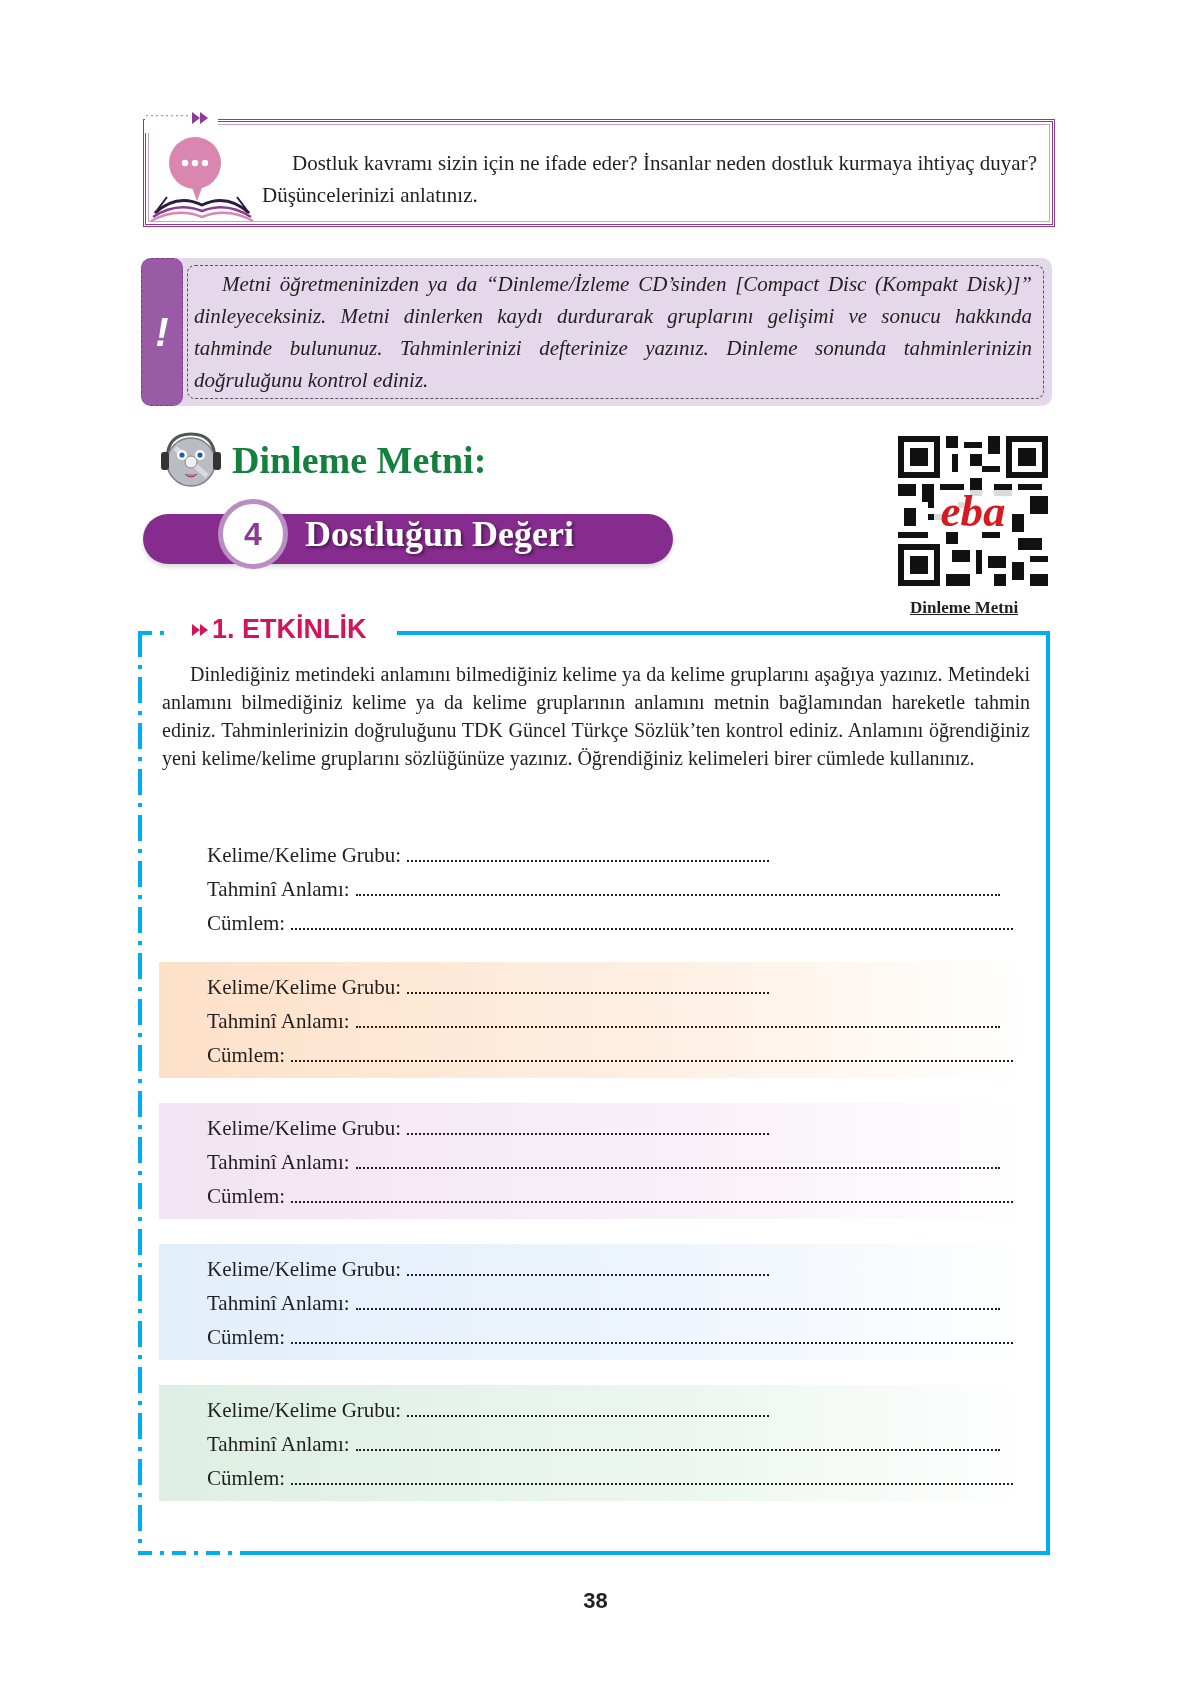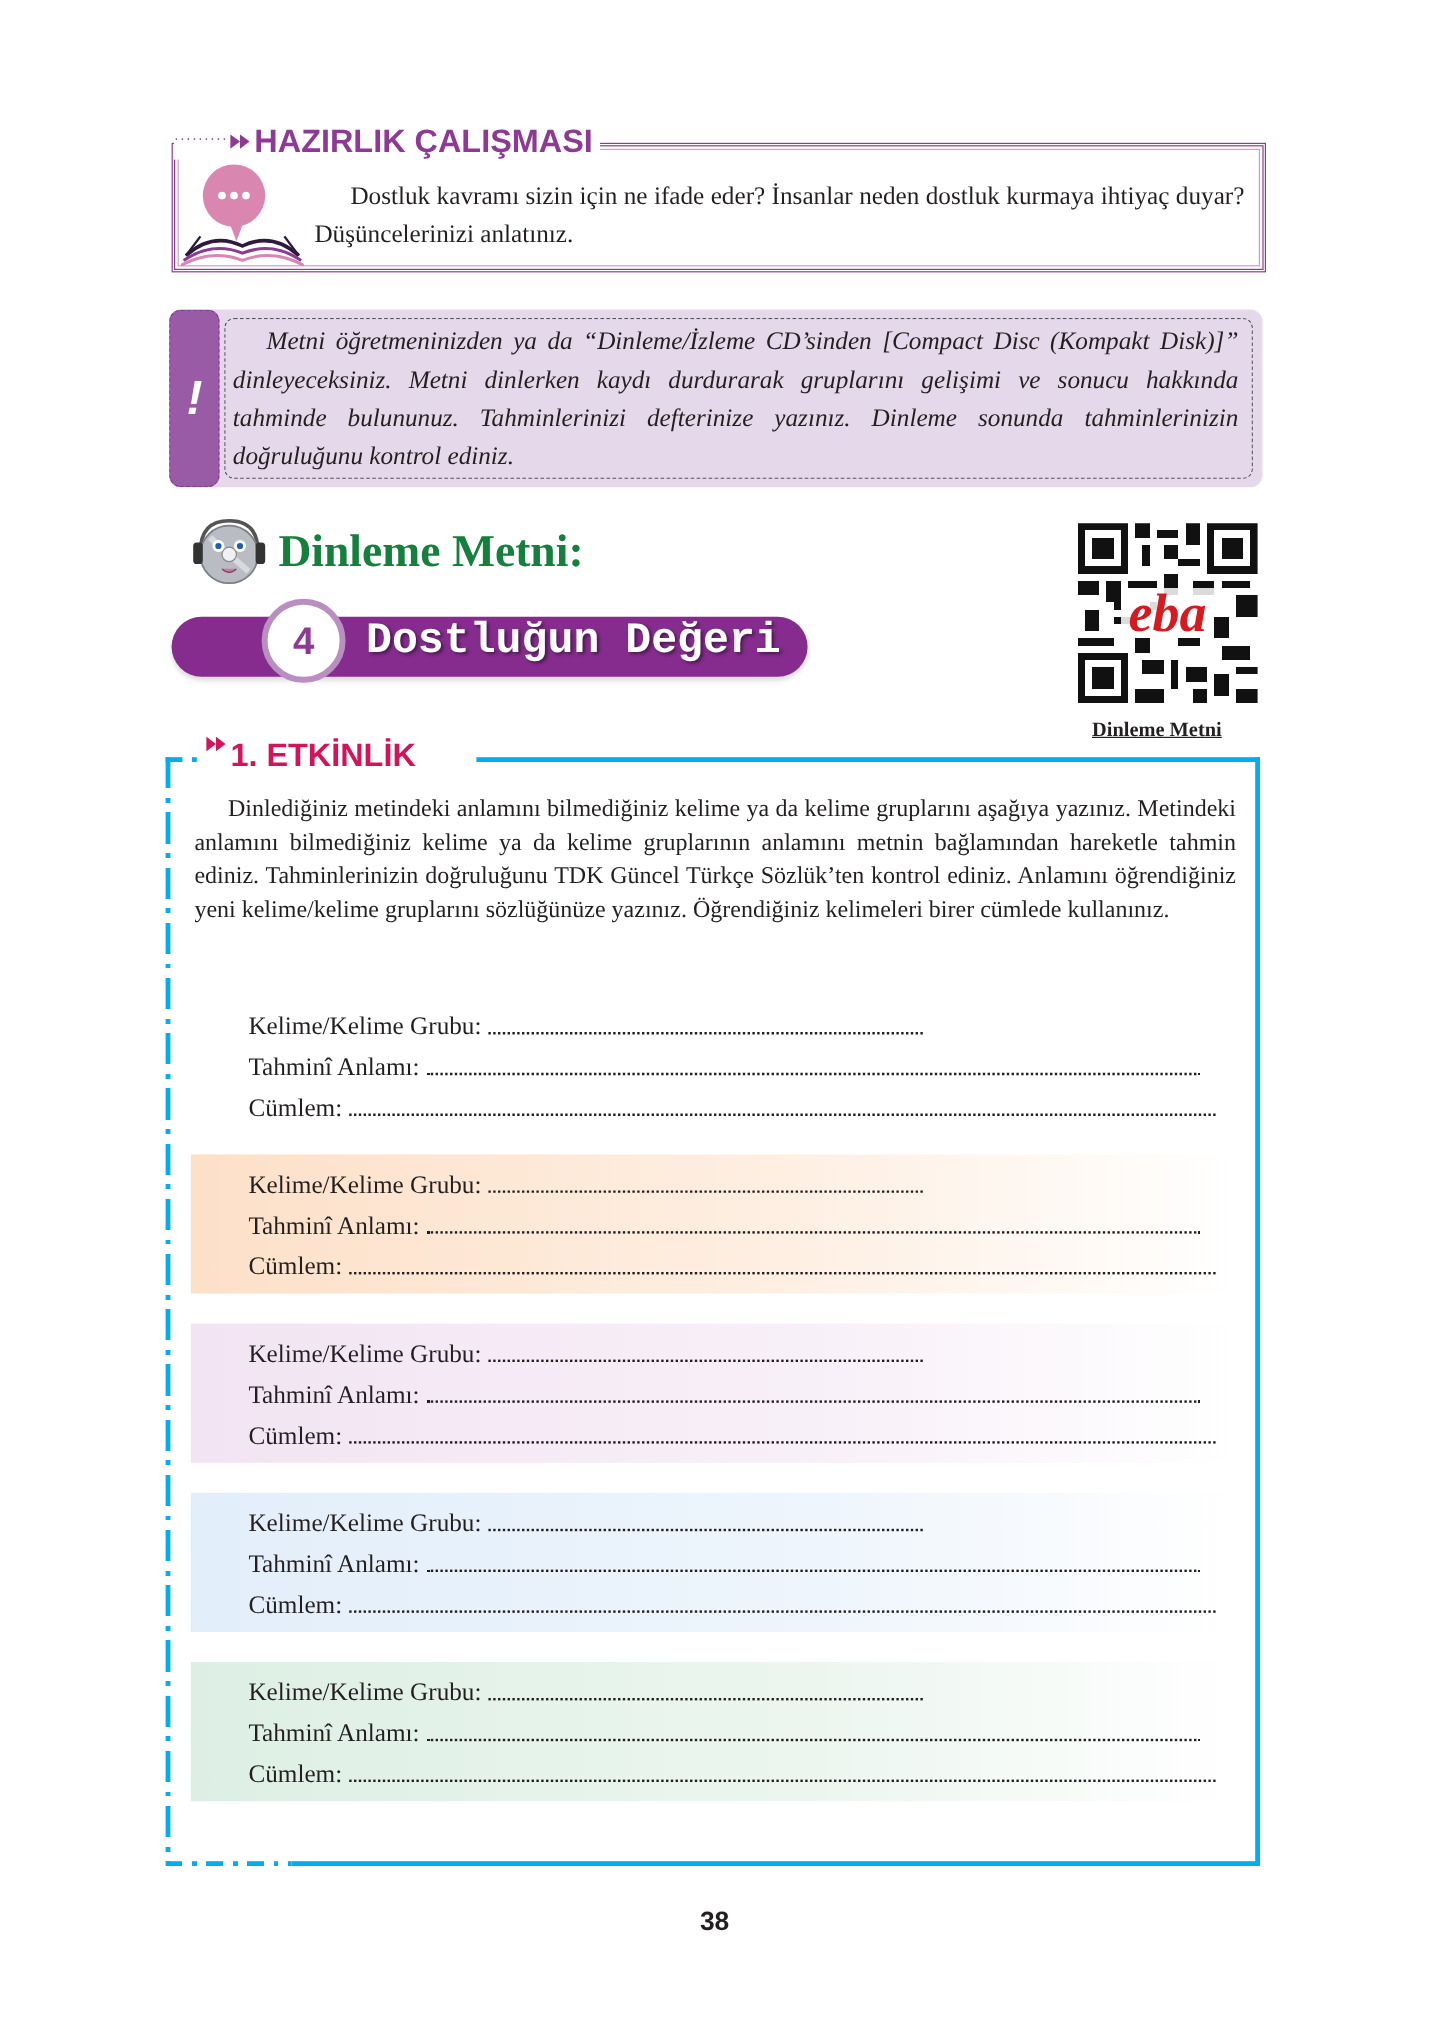--- a/index.html
+++ b/index.html
@@ -40,38 +40,38 @@
   .cd-icon { position: absolute; left: 157px; top: 430px; width: 68px; height: 60px; }
   .listen-title { position: absolute; left: 232px; top: 438px; font-size: 38px; font-weight: bold; color: #15803d; }
 
   
   .banner { position: absolute; left: 143px; top: 514px; width: 530px; height: 50px; background: #862c8e;
             border-radius: 25px; box-shadow: 0 3px 4px rgba(0,0,0,0.15); }
   .banner-num { position: absolute; left: 218px; top: 499px; width: 70px; height: 70px; border-radius: 50%;
                 background: #fff; border: 5px solid #b88fc0; box-sizing: border-box; display: flex;
                 align-items: center; justify-content: center; font-family: "Liberation Sans", sans-serif;
                 font-weight: bold; font-size: 32px; color: #8e3a95; }
-  .banner-title { position: absolute; left: 305px; top: 513px; font-family: Liberation Mono, monospace;
+  .banner-title { position: absolute; left: 305px; top: 513px; font-family: Liberation Serif, serif;
                   font-weight: bold; font-size: 36px; color: #fff; text-shadow: 2px 2px 3px rgba(0,0,0,0.45); }
 
   
   .qr { position: absolute; left: 898px; top: 436px; width: 150px; height: 150px; }
   .qr-label { position: absolute; left: 910px; top: 598px; font-weight: bold; font-size: 17px; color: #231f20; text-decoration: underline; }
 
   
   .act-frame-top { position: absolute; left: 397px; top: 631px; width: 653px; height: 4px; background: #00aeef; }
   .act-frame-right { position: absolute; left: 1046px; top: 631px; width: 4px; height: 924px; background: #00aeef; }
   .act-frame-bottom { position: absolute; left: 243px; top: 1551px; width: 807px; height: 4px; background: #00aeef; }
   .act-frame-left { position: absolute; left: 138px; top: 631px; width: 4px; height: 924px;
                     background: repeating-linear-gradient(to bottom, #00aeef 0 26px, transparent 26px 34px, #00aeef 34px 38px, transparent 38px 46px); }
   .act-frame-left-top { position: absolute; left: 138px; top: 631px; width: 14px; height: 4px; background: #00aeef; }
   .act-frame-left-top2 { position: absolute; left: 160px; top: 631px; width: 4px; height: 4px; background: #00aeef; }
   .act-frame-bottom-left { position: absolute; left: 138px; top: 1551px; width: 105px; height: 4px;
                            background: repeating-linear-gradient(to right, #00aeef 0 14px, transparent 14px 22px, #00aeef 22px 26px, transparent 26px 34px); }
-  .act-head { position: absolute; left: 172px; top: 614px; display: flex; }
+  .act-head { position: absolute; left: 192px; top: 614px; display: flex; align-items: center; }
   .act-head .arrow-pair span { border-left-color: #d3145a; }
   .act-title { font-family: "Liberation Sans", sans-serif; font-weight: bold; font-size: 27px; color: #d3145a; }
   .act-intro { position: absolute; left: 162px; top: 660px; width: 868px; font-size: 20px; line-height: 28px;
                text-align: justify; text-indent: 28px; }
 
   
   .word-block { position: absolute; left: 159px; width: 870px; height: 116px; box-sizing: border-box;
                 padding-top: 8px; }
   .wb-orange { background: linear-gradient(to right, #fde0c8 0%, #fef0e4 60%, rgba(255,255,255,0) 100%); }
   .wb-purple { background: linear-gradient(to right, #f2e4f2 0%, #f8f0f8 60%, rgba(255,255,255,0) 100%); }
@@ -93,21 +93,20 @@
 <body>
 
 <section>
   <div class="prep-box"></div>
   <div class="prep-head">
     <span class="prep-dots">·········</span>
     <span class="arrow-pair">
         <span></span>
         <span></span>
       </span>
-    <span class="prep-title">HAZIRLIK ÇALIŞMASI</span>
   </div>
   <svg class="prep-icon" viewBox="0 0 110 88">
     <circle cx="48" cy="28" r="26" fill="#d987b0"></circle>
     <path d="M44 50 L50 66 L56 50 Z" fill="#d987b0"></path>
     <circle cx="38" cy="28" r="3.2" fill="#fff"></circle>
     <circle cx="48" cy="28" r="3.2" fill="#fff"></circle>
     <circle cx="58" cy="28" r="3.2" fill="#fff"></circle>
     <path d="M8 78 Q30 58 55 70 Q80 58 102 78" fill="none" stroke="#2e1a3a" stroke-width="3"></path>
     <path d="M6 82 Q30 66 55 76 Q80 66 104 82" fill="none" stroke="#8e3a95" stroke-width="2.5"></path>
     <path d="M4 86 Q30 72 55 82 Q80 72 106 86" fill="none" stroke="#d987b0" stroke-width="2.5"></path>

